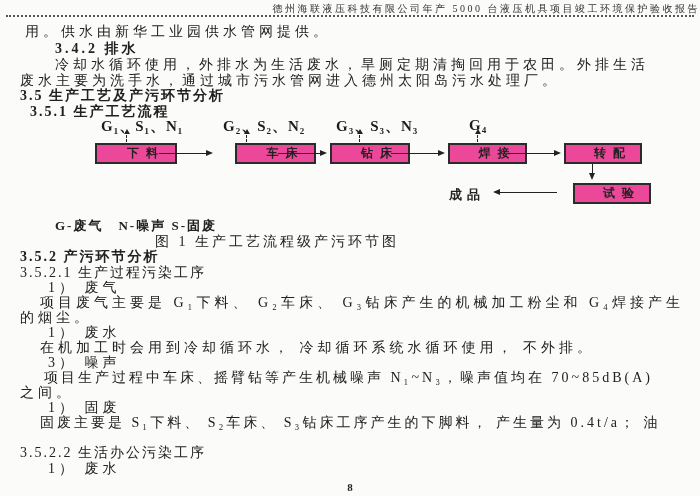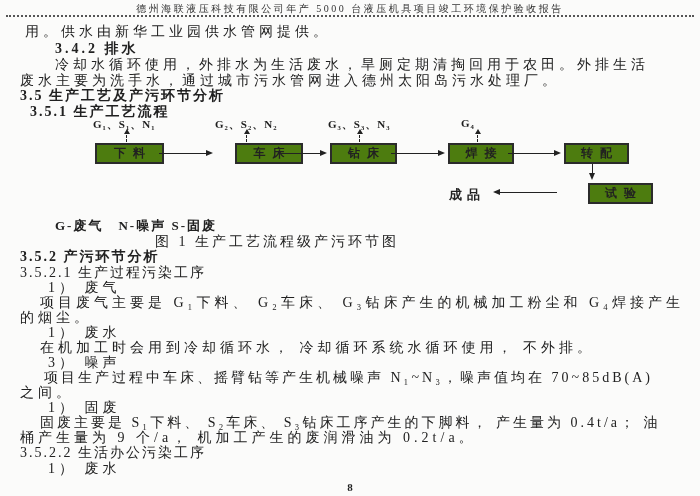--- a/index.html
+++ b/index.html
@@ -4,44 +4,44 @@
 <style>
   html,body { margin:0; padding:0; }
   .page {
     position:relative; width:700px; height:496px;
     background:#fbfbfa; overflow:hidden;
     font-family:"Liberation Serif","DejaVu Serif",serif;
     color:#212121;
   }
   .header {
     position:absolute; top:2px; left:0; right:0;
-    text-align:center; font-size:10px; letter-spacing:2.5px; color:#333;
+    text-align:right; font-size:10px; letter-spacing:2.5px; color:#333;
     white-space:nowrap;
   }
   .separator {
     position:absolute; top:15px; left:6px; right:6px;
     border-top:2px dotted #555; height:0;
   }
   .line {
     position:absolute; white-space:nowrap;
     font-size:14px; letter-spacing:4px; line-height:14px;
   }
   .bold { font-weight:bold; }
   .ls2 { letter-spacing:2px; }
   .ls3 { letter-spacing:3px; }
   
   .flowchart { position:absolute; left:0; top:115px; width:700px; height:100px; }
   .fc-label {
-    position:absolute; font-size:11px; font-weight:bold;
-    letter-spacing:1px; white-space:nowrap; color:#1d1d1d;
+    position:absolute; font-size:15px; font-weight:bold;
+    letter-spacing:1px; white-space:nowrap; color:#1d1d1d;margin-left:8px;
   }
   .fc-box {
     position:absolute; height:17px; border:2px solid #2b2b2b;
-    background:#4d7c0f; text-align:center; font-size:12px; font-weight:bold;
-    line-height:17px; letter-spacing:7px; padding-left:7px; white-space:nowrap;
+    background:#ec4899; text-align:center; font-size:12px; font-weight:bold;
+    line-height:17px; letter-spacing:7px; padding-left:20px; white-space:nowrap;
   }
   .fc-uparrow { position:absolute; width:0; border-left:1px dashed #222; }
   .fc-uparrow::before {
     content:""; position:absolute; top:-5px; left:-3.5px;
     border:3px solid transparent; border-bottom:5px solid #222;
   }
   .fc-harrow { position:absolute; height:0; border-top:1px solid #222; }
   .fc-harrow::after {
     content:""; position:absolute; right:-7px; top:-4px;
     border:3.5px solid transparent; border-left:7px solid #222;
@@ -98,21 +98,21 @@
     <div class="fc-box" style="left:448px; top:28px; width:55px;">焊接</div>
     <div class="fc-box" style="left:564px; top:28px; width:54px;">转配</div>
 
     <div class="fc-harrow" style="left:159px; top:38px; width:50px;"></div>
     <div class="fc-harrow" style="left:278px; top:38px; width:45px;"></div>
     <div class="fc-harrow" style="left:391px; top:38px; width:50px;"></div>
     <div class="fc-harrow" style="left:508px; top:38px; width:49px;"></div>
 
     <div class="fc-varrow" style="left:592px; top:49px; height:12px;"></div>
 
-    <div class="fc-box" style="left:588px; top:68px; width:54px;">试验</div>
+    <div class="fc-box" style="left:573px; top:68px; width:54px;">试验</div>
 
     <div class="fc-larrow" style="left:497px; top:77px; width:60px;"></div>
 
     <div class="fc-product" style="left:449px; top:71px;">成品</div>
   </div>
 
   <div class="line bold ls2" style="left:55px; top:219px; font-size:13px;">G-废气　N-噪声 S-固废</div>
   <div class="line ls3" style="left:155px; top:235px;">图 1 生产工艺流程级产污环节图</div>
 
   <div class="line bold ls2" style="left:20px; top:250px;text-align:center;">3.5.2 产污环节分析</div>
@@ -120,19 +120,18 @@
   <div class="line" style="left:48px; top:281px;">1） 废气</div>
   <div class="line" style="left:40px; top:296px;">项目废气主要是 G₁下料、 G₂车床、 G₃钻床产生的机械加工粉尘和 G₄焊接产生</div>
   <div class="line" style="left:20px; top:311px;">的烟尘。</div>
   <div class="line" style="left:48px; top:326px;">1） 废水</div>
   <div class="line" style="left:40px; top:341px;">在机加工时会用到冷却循环水， 冷却循环系统水循环使用， 不外排。</div>
   <div class="line" style="left:48px; top:356px;">3） 噪声</div>
   <div class="line" style="left:44px; top:371px; letter-spacing:3px;">项目生产过程中车床、摇臂钻等产生机械噪声 N₁~N₃，噪声值均在 70~85dB(A)</div>
   <div class="line" style="left:20px; top:386px;">之间。</div>
   <div class="line" style="left:48px; top:401px;">1） 固废</div>
   <div class="line" style="left:40px; top:416px; letter-spacing:3px;">固废主要是 S₁下料、 S₂车床、 S₃钻床工序产生的下脚料， 产生量为 0.4t/a； 油</div>
-  <div class="line" style="left:20px; top:431px;">桶产生量为 9 个/a， 机加工产生的废润滑油为 0.2t/a。</div>
   <div class="line ls2" style="left:20px; top:446px;">3.5.2.2 生活办公污染工序</div>
   <div class="line" style="left:48px; top:462px;">1） 废水</div>
 
   <div class="pagenum">8</div>
 
 </div>
 
 </body></html>

